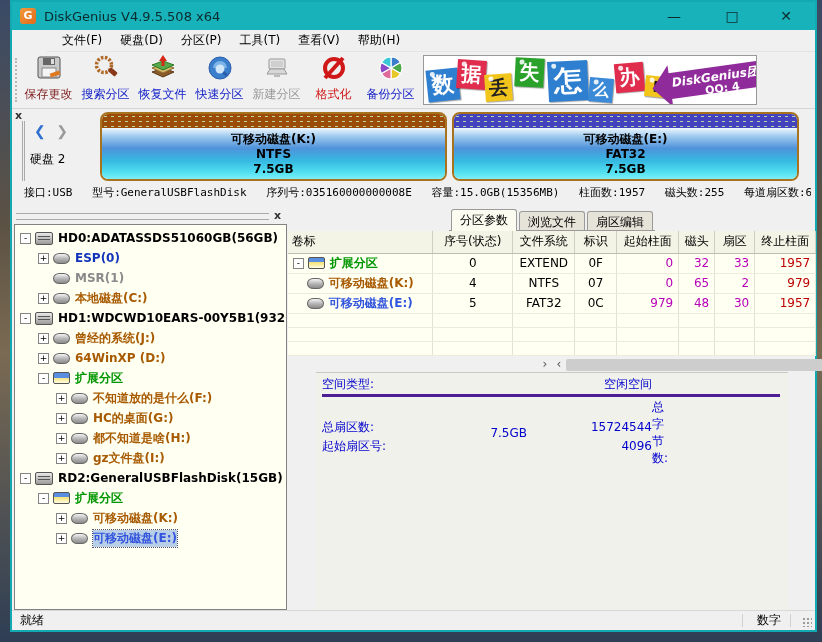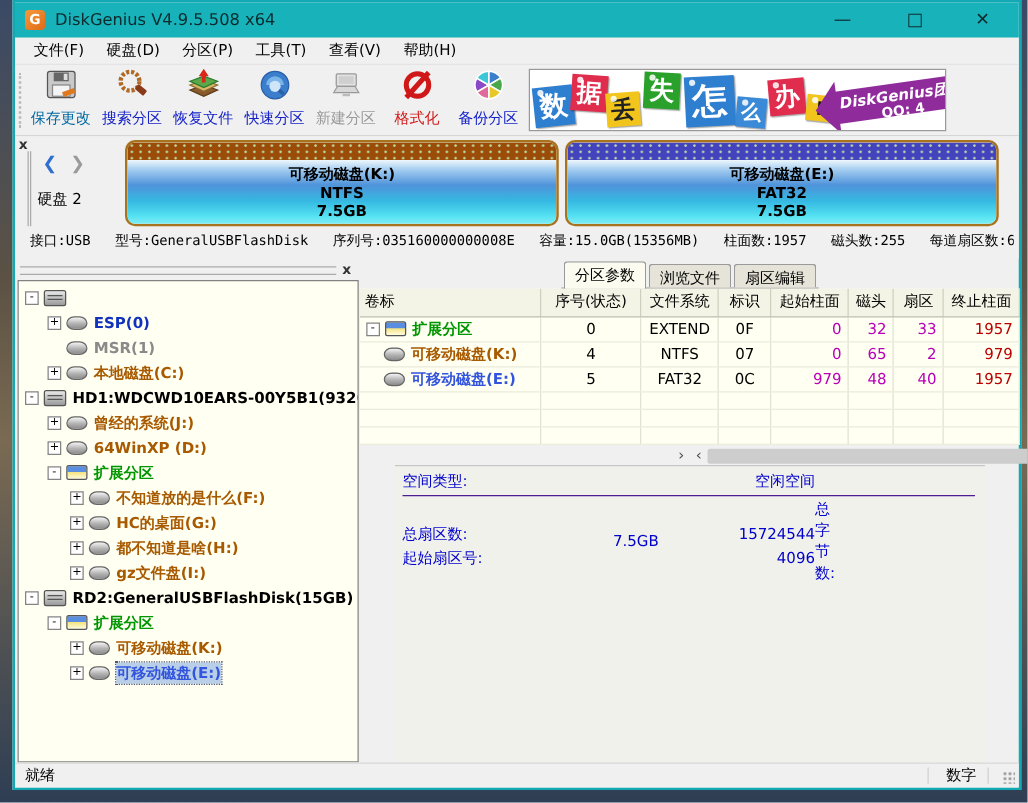--- a/index.html
+++ b/index.html
@@ -15,29 +15,29 @@
     border:2px solid #12a9b2; background:#f0f0f0;
     display:flex; flex-direction:column;
   }
   .titlebar { height:28px; background:#17b2ba; display:flex; align-items:center; position:relative; flex:0 0 auto; }
   .logo { width:16px; height:16px; margin-left:8px; background:linear-gradient(135deg,#f59a3c,#e06a18); border-radius:3px;
           color:#fff; font-weight:bold; font-size:11px; text-align:center; line-height:16px; }
   .title-text { margin-left:8px; font-size:13px; color:#0b2b2d; }
   .win-btn { position:absolute; top:0; width:42px; height:28px; text-align:center; line-height:28px; font-size:14px; color:#102a2c; cursor:default; }
   .wb-min { right:120px; } .wb-max { right:62px; } .wb-close { right:8px; }
   
-  .menubar { height:22px; background:#f0f0f0; display:flex; align-items:flex-end; padding-left:6px; flex:0 0 auto; border-bottom:1px solid #e4e4e4; }
+  .menubar { height:22px; background:#f0f0f0; display:flex; align-items:flex-end; padding-left:6px; flex:0 0 auto; border-bottom:1px solid #e4e4e4;margin-left:35px; }
   .menu-item { padding:0 9px; line-height:21px; }
   
   .toolbar { height:57px; background:#f0f0f0; border-bottom:1px solid #d5d5d5; display:flex; align-items:center; flex:0 0 auto; position:relative; padding-left:8px; }
   .toolbar:before { content:""; position:absolute; left:3px; top:6px; bottom:6px; border-left:2px dotted #b8b8b8; }
   .tbtn { width:57px; height:52px; display:flex; flex-direction:column; align-items:center; justify-content:flex-start; }
   .tbtn svg { width:28px; height:28px; }
   .tlab { font-size:12px; margin-top:1px; white-space:nowrap; }
-  .lab-blue { color:#1522c8; } .lab-red { color:#d01818; } .lab-gray { color:#9a9a9a;text-align:right; } .lab-black { color:#0369a1; }
+  .lab-blue { color:#1522c8; } .lab-red { color:#d01818; } .lab-gray { color:#9a9a9a;text-align:right; } .lab-black { color:#7f1d1d; }
   
   .banner { position:relative; margin-left:4px; width:334px; height:50px; background:#fff; border:1px solid #999; overflow:hidden; flex:0 0 auto; }
   .note { position:absolute; color:#fff; font-weight:bold; display:flex; align-items:center; justify-content:center; box-shadow:1px 1px 1px rgba(0,0,0,.35); }
   .note:before { content:""; position:absolute; top:2px; left:4px; width:5px; height:5px; border-radius:50%; background:rgba(255,255,255,.85); }
   .n1 { left:3px;  top:13px; width:32px; height:32px; background:#2f7fd0; font-size:22px; transform:rotate(-6deg); }
   .n2 { left:33px; top:4px;  width:29px; height:29px; background:#e02d4e; font-size:20px; transform:rotate(4deg); }
   .n3 { left:61px; top:18px; width:27px; height:27px; background:#f2c51d; color:#222; font-size:19px; transform:rotate(-4deg); }
   .n4 { left:91px; top:2px;  width:29px; height:29px; background:#2aa12a; font-size:20px; transform:rotate(3deg); }
   .n5 { left:124px;top:5px;  width:40px; height:40px; background:#2f7fd0; font-size:28px; transform:rotate(-3deg); }
   .n6 { left:165px;top:22px; width:24px; height:24px; background:#3a8ad8; font-size:16px; transform:rotate(5deg); }
@@ -94,21 +94,21 @@
   .cell-name { display:flex; align-items:center; }
   .ct { text-align:center; } .num-m { color:#b800b8; text-align:right; } .num-r { color:#bb0000; text-align:right; }
   .bold { font-weight:bold; }
   .indent { padding-left:14px; }
   .hscroll { height:16px; background:#f2f2f2; border-top:1px solid #d8d8d8; position:relative; flex:0 0 auto; }
   .hs-arrow { position:absolute; top:0; width:14px; height:15px; color:#555; text-align:center; line-height:14px; font-size:12px; }
   .hs-left { left:0; } .hs-right { right:0; }
   .hs-thumb { position:absolute; left:14px; top:2px; width:382px; height:12px; background:#cdcdcd; border-radius:2px; }
   .details { background:#f1f1ec; border-top:1px solid #c8c8c8; padding:3px 8px 0 6px; color:#0000cc; flex:1; }
   .drow { display:grid; grid-template-columns:205px 125px 18px 110px; height:19px; align-items:center; }
-  .drow-first { height:21px; border-bottom:1px solid #4c1d95; margin-bottom:2px; }
+  .drow-first { height:21px; border-bottom:3px solid #4c1d95; margin-bottom:2px; }
   .dval { text-align:right; }
   
   .statusbar { height:20px; background:#f0f0f0; border-top:1px solid #d8d8d8; display:flex; align-items:center; flex:0 0 auto; position:relative; }
   .sb-left { padding-left:8px; }
   .sb-sep { position:absolute; top:3px; bottom:3px; border-left:1px solid #d0d0d0; }
   .sep1 { right:72px; } .sep2 { right:24px; }
   .sb-num { position:absolute; right:34px; }
   .sb-grip { position:absolute; right:3px; bottom:3px; width:10px; height:10px;
     background-image:radial-gradient(#9a9a9a 1px, transparent 1.3px); background-size:4px 4px; }
   
@@ -267,20 +267,21 @@
   <div class="main">
 
     <div class="treepanel">
       <div class="tp-head">
         <span class="tp-close">x</span>
       </div>
       <div class="tp-body">
         <div class="trow lv0">
             <span class="exp">-</span>
             <span class="ic ic-disk"></span>
+            <span class="tl c-black">HD0:ADATASSDS51060GB(56GB)</span>
           </div>
         <div class="trow lv1">
             <span class="exp">+</span>
             <span class="ic ic-part"></span>
             <span class="tl c-blue">ESP(0)</span>
           </div>
         <div class="trow lv1">
             <span class="exp exp-none"></span>
             <span class="ic ic-part"></span>
             <span class="tl c-gray">MSR(1)</span>
@@ -420,21 +421,21 @@
                 <span class="cell-name indent">
                   <span class="ic ic-part"></span>
                   <span class="c-lblue bold">可移动磁盘(E:)</span>
                 </span>
               </td>
             <td class="ct">5</td>
             <td class="ct">FAT32</td>
             <td class="ct">0C</td>
             <td class="num-m">979</td>
             <td class="num-m">48</td>
-            <td class="num-m">40</td>
+            <td class="num-m">30</td>
             <td class="num-r">1957</td>
           </tr>
           <tr class="filler">
               <td></td>
               <td></td>
               <td></td>
               <td></td>
               <td></td>
               <td></td>
               <td></td>

